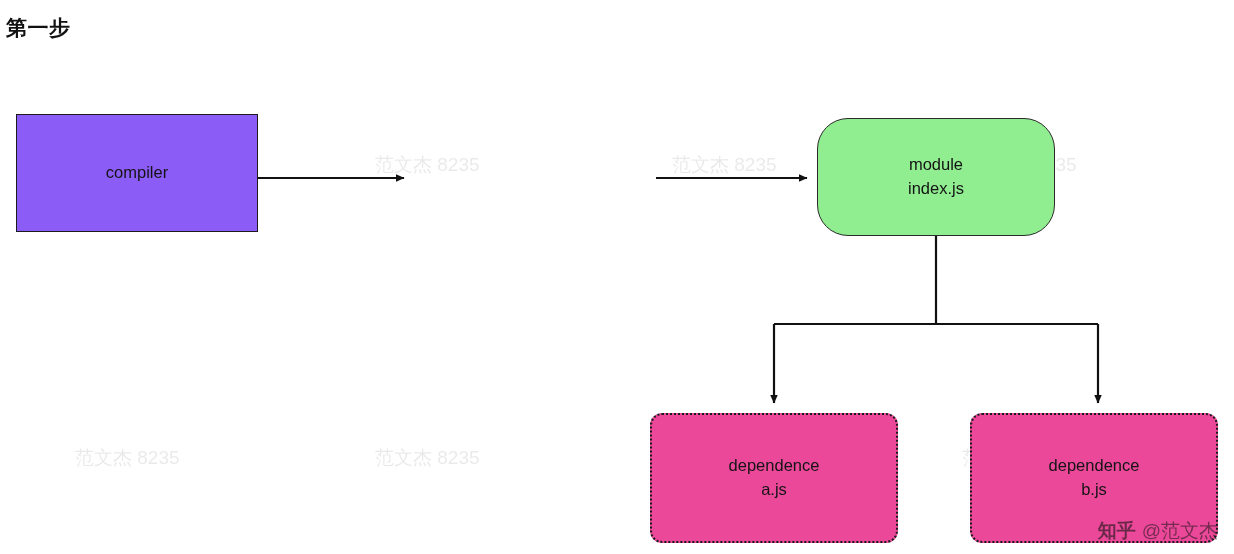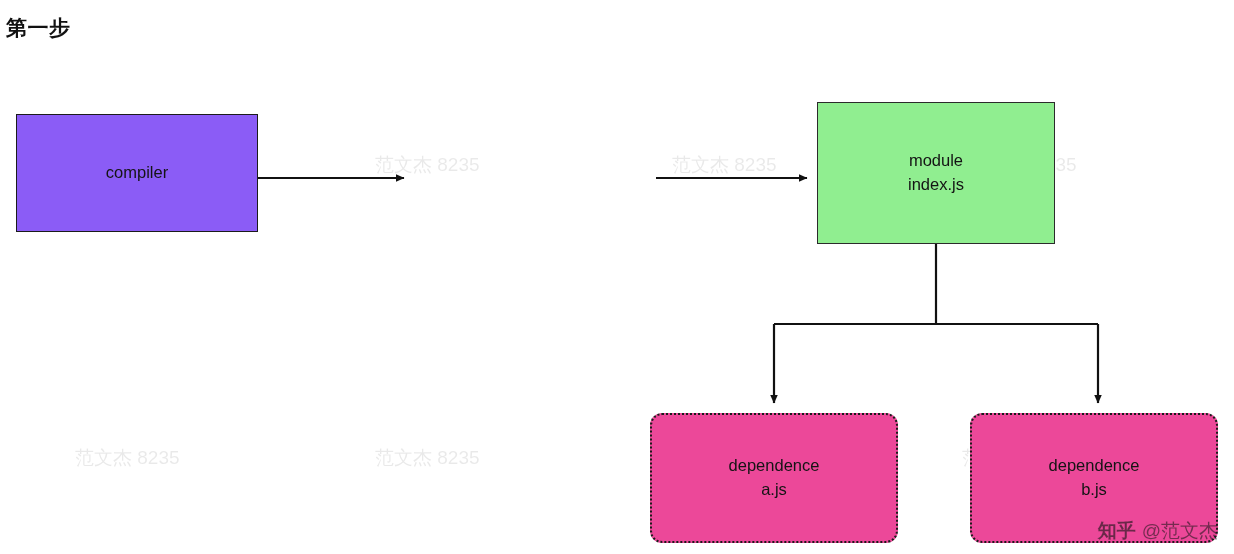--- a/index.html
+++ b/index.html
@@ -117,21 +117,21 @@
     <path d="M774,324 L1098,324" stroke="#111111" stroke-width="2.2" fill="none"></path>
 
     <line x1="774" y1="324" x2="774" y2="403" stroke="#111111" stroke-width="2.2" marker-end="url(#arrowhead)"></line>
 
     <line x1="1098" y1="324" x2="1098" y2="403" stroke="#111111" stroke-width="2.2" marker-end="url(#arrowhead)"></line>
   </svg>
 
   <div class="node node-solid" style="left:16px;  top:114px; width:242px; height:118px;">compiler</div>
 
 
-  <div class="node node-green" style="left:817px; top:102px; width:238px; height:142px;">module
+  <div class="node node-green" style="left:817px; top:118px; width:238px; height:118px;border-radius:31px;">module
 index.js</div>
 
   <div class="node node-dotted" style="left:650px; top:413px; width:248px; height:130px;">dependence
 a.js</div>
 
   <div class="node node-dotted" style="left:970px; top:413px; width:248px; height:130px;">dependence
 b.js</div>
 
   <div class="wm-signature">
     <span class="zh-logo">知乎</span>

